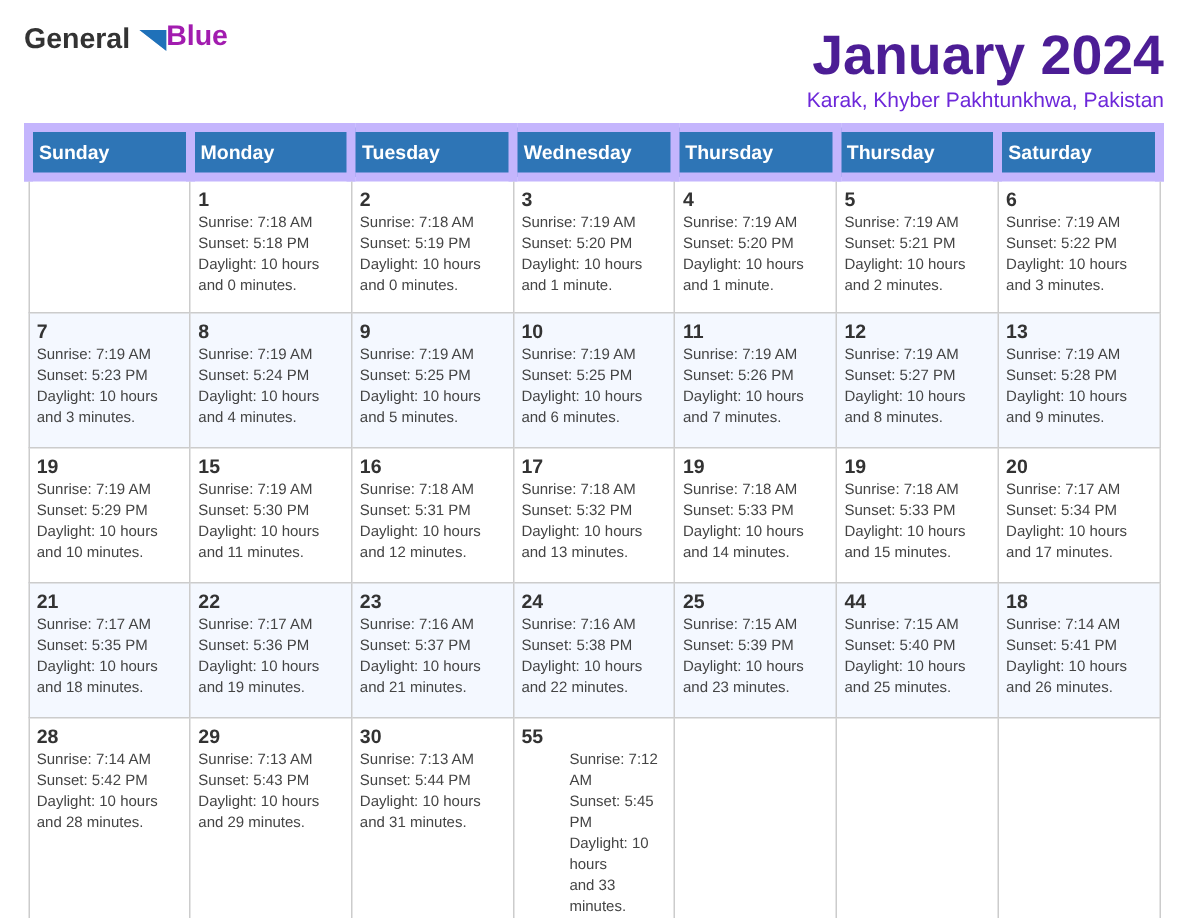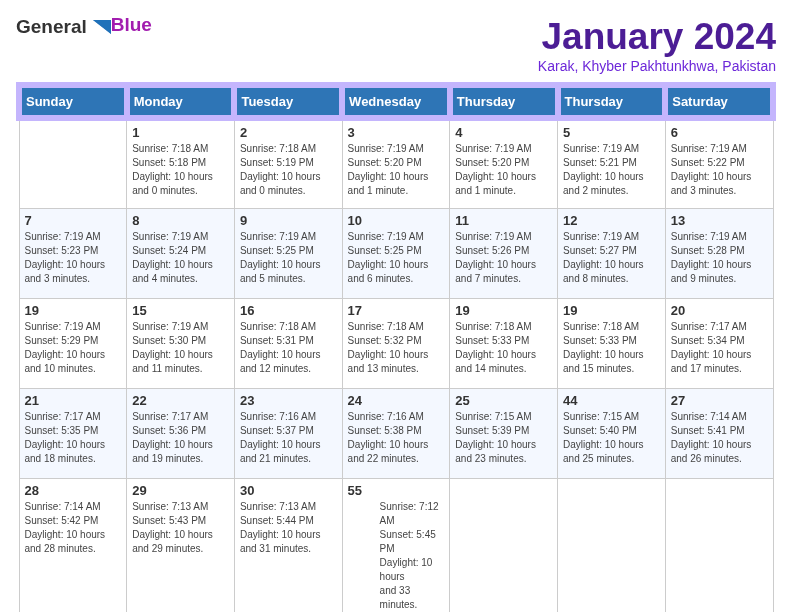--- a/index.html
+++ b/index.html
@@ -299,21 +299,21 @@
 and 23 minutes.</div>
         </td>
         <td>
           <span class="day-number">44</span>
           <div class="cell-info" style="white-space: pre-line;">Sunrise: 7:15 AM
 Sunset: 5:40 PM
 Daylight: 10 hours
 and 25 minutes.</div>
         </td>
         <td>
-          <span class="day-number">27</span>
+          <span class="day-number">18</span>
           <div class="cell-info" style="white-space: pre-line;">Sunrise: 7:14 AM
 Sunset: 5:41 PM
 Daylight: 10 hours
 and 26 minutes.</div>
         </td>
       </tr>
       <tr>
         <td>
           <span class="day-number">28</span>
           <div class="cell-info" style="white-space: pre-line;">Sunrise: 7:14 AM

